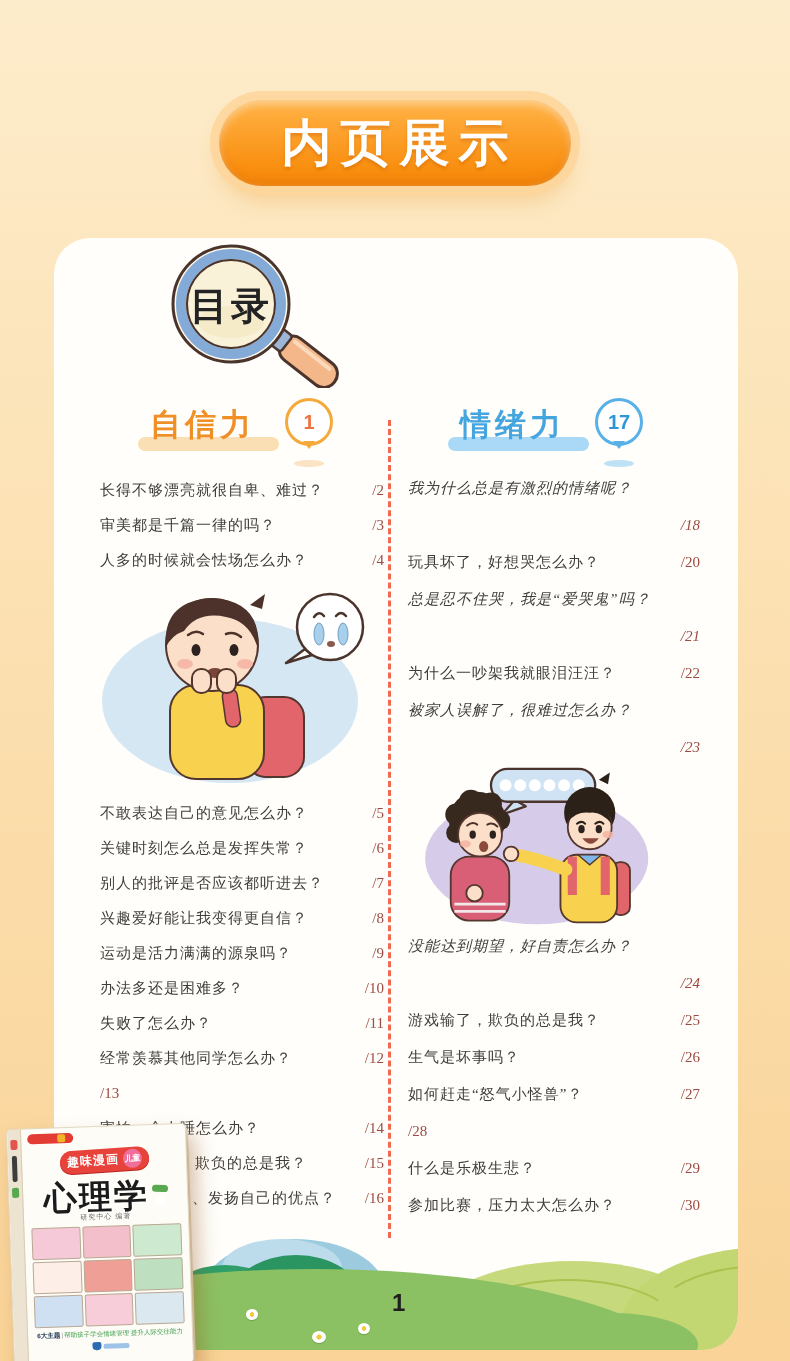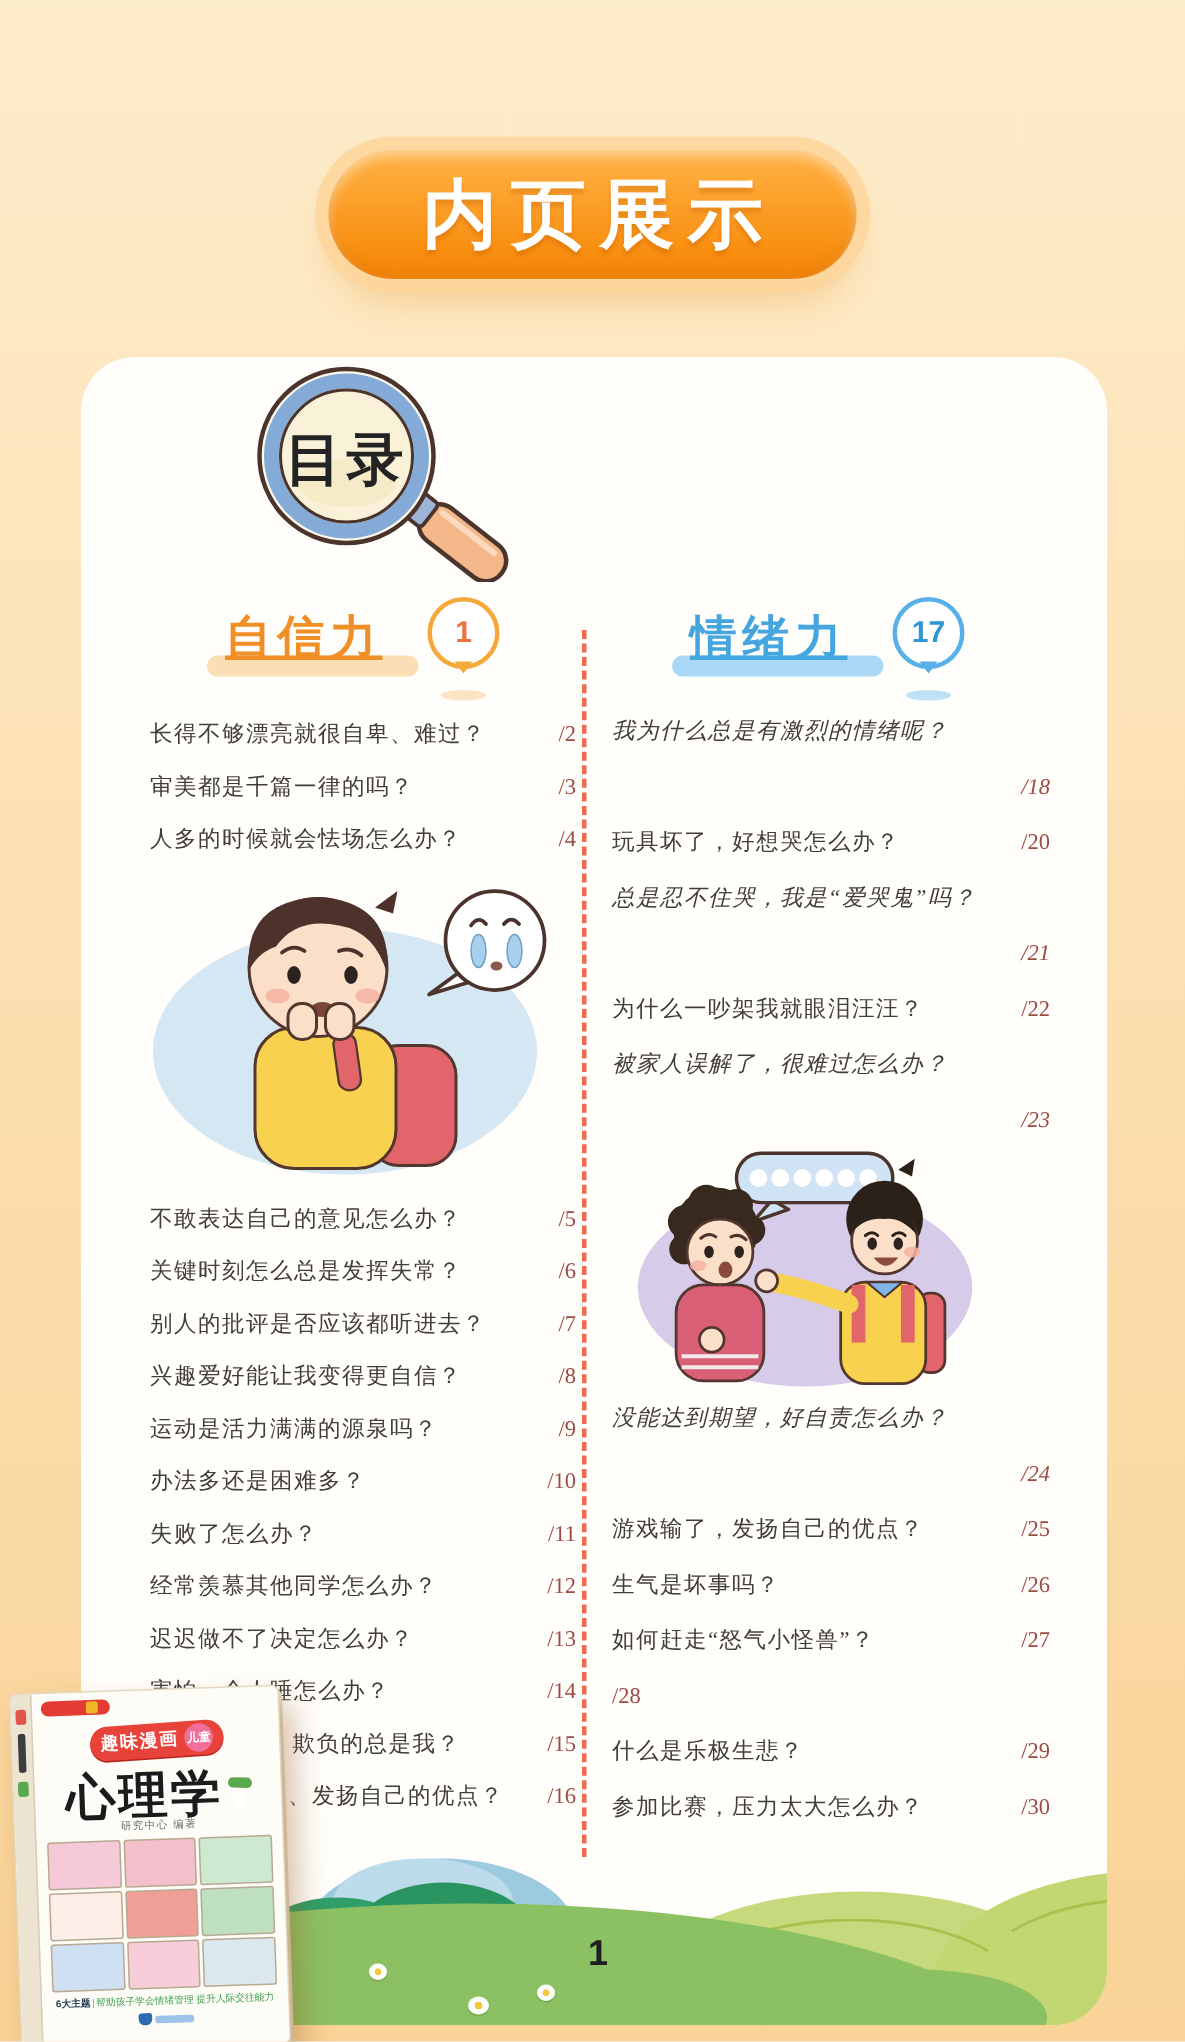--- a/index.html
+++ b/index.html
@@ -37,21 +37,21 @@
 
   
   .sec-h{position:absolute;top:164px;display:flex;align-items:flex-start;gap:24px;}
   .sec-h.left{left:94px;}
   .sec-h.right{left:404px;}
   .t-wrap{position:relative;padding:2px 6px 6px 2px;}
   .hl{position:absolute;left:-10px;right:-18px;bottom:1px;height:14px;border-radius:8px;z-index:0;}
   .hl.o{background:#fbdfb4;}
   .hl.b{background:#a9d9f6;}
   .sec-t{position:relative;z-index:1;font-size:31px;font-weight:700;letter-spacing:4px;
-         font-family:"Liberation Sans",sans-serif;text-decoration:underline;}
+         font-family:"Liberation Sans",sans-serif;}
   .sec-t.o{color:#ef8f26;}
   .sec-t.b{color:#45a5df;}
   .badge-w{position:relative;margin-top:-4px;}
   .badge{position:relative;width:42px;height:42px;border-radius:50%;background:#fff;
          display:flex;align-items:center;justify-content:center;font-weight:700;font-size:20px;}
   .badge.o{border:3px solid #f6a93b;color:#ee7340;}
   .badge.b{border:3px solid #57b0e8;color:#2f96d6;}
   .badge.o::after,.badge.b::after{content:"";position:absolute;left:50%;bottom:-12px;transform:translateX(-50%);
          border:6px solid transparent;}
   .badge.o::after{border-top:8px solid #f6a93b;}
@@ -278,21 +278,20 @@
         </div>
       <div class="ti">
           <span class="t">失败了怎么办？</span>
           <span class="p">/11</span>
         </div>
       <div class="ti">
           <span class="t">经常羡慕其他同学怎么办？</span>
           <span class="p">/12</span>
         </div>
       <div class="ti">
-          <span class="t">迟迟做不了决定怎么办？</span>
           <span class="p">/13</span>
         </div>
       <div class="ti">
           <span class="t">害怕一个人睡怎么办？</span>
           <span class="p">/14</span>
         </div>
       <div class="ti indent-a">
           <span class="t">欺负的总是我？</span>
           <span class="p">/15</span>
         </div>
@@ -372,21 +371,21 @@
           <path d="M178 78 q9 12 18 0 z" fill="#8a4a3c"></path>
           <ellipse cx="206" cy="74" rx="6" ry="4" fill="#f5b3a2" opacity="0.85"></ellipse>
         </svg>
       </div>
 
       <div class="ti wrap">
           <span class="t">没能达到期望，好自责怎么办？</span>
           <span class="p">/24</span>
         </div>
       <div class="ti">
-          <span class="t">游戏输了，发扬自己的优点？</span>
+          <span class="t">游戏输了，欺负的总是我？</span>
           <span class="p">/25</span>
         </div>
       <div class="ti">
           <span class="t">生气是坏事吗？</span>
           <span class="p">/26</span>
         </div>
       <div class="ti">
           <span class="t">如何赶走“怒气小怪兽”？</span>
           <span class="p">/27</span>
         </div>

